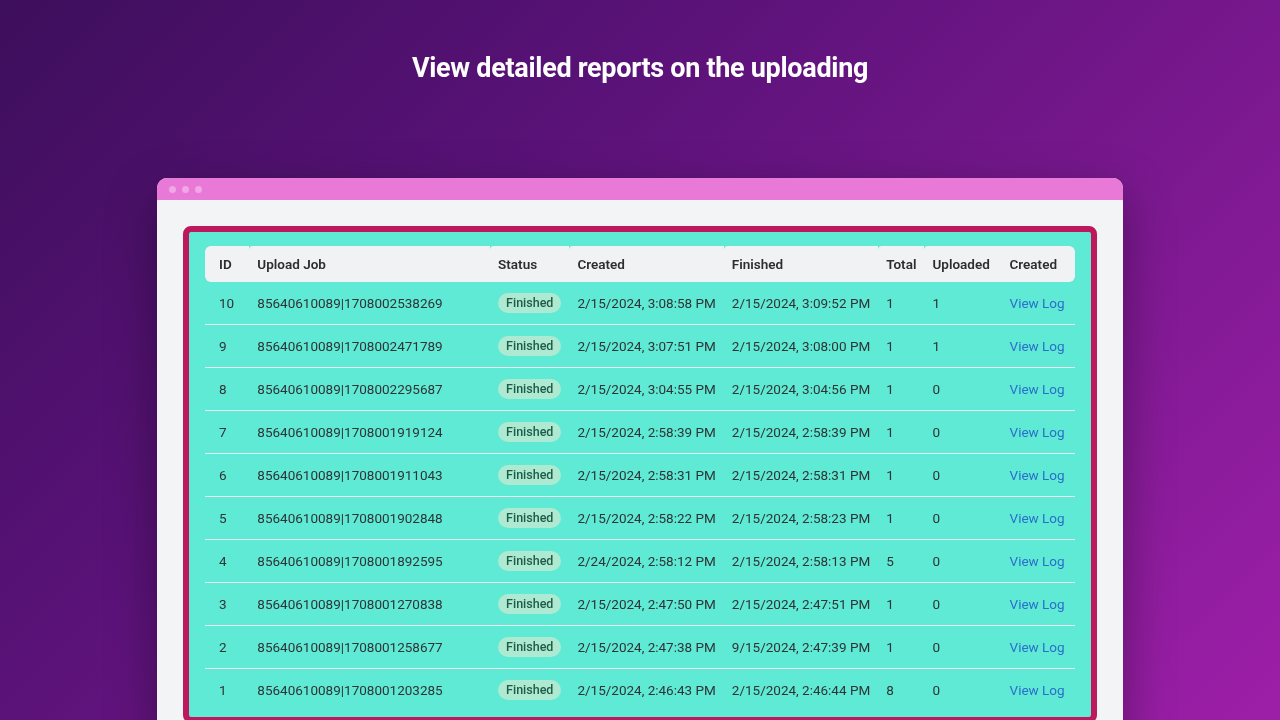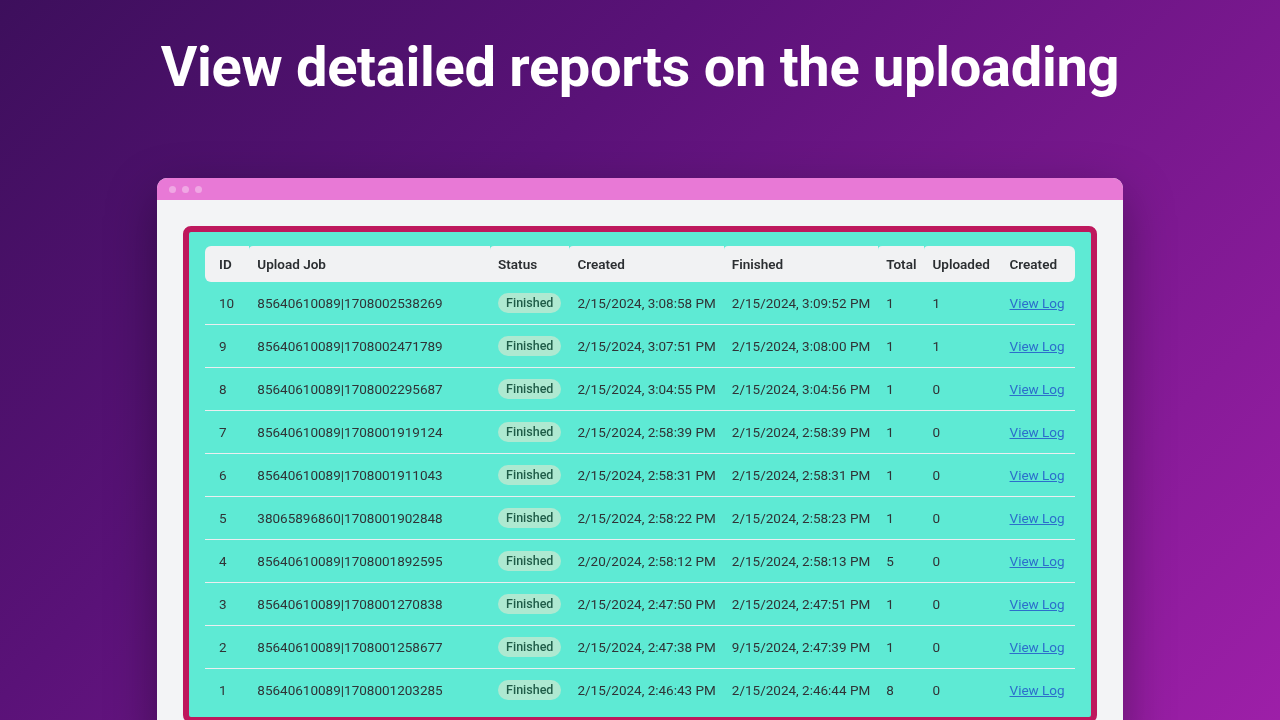--- a/index.html
+++ b/index.html
@@ -9,24 +9,25 @@
     background: linear-gradient(135deg, #3d0f5c 0%, #5a1278 35%, #9d1fa8 100%);
     overflow: hidden;
     position: relative;
     color: #fff;
   }
   .hero {
     text-align: center;
     padding-top: 34px;
   }
   .hero-title {
-    font-size: 56px;
+    font-size: 27px;
     font-weight: 700;
     letter-spacing: -0.3px;
     color: #ffffff;
+    margin-top: 18px;
   }
   .hero-sub {
     margin-top: 14px;
     font-size: 26px;
     font-weight: 400;
     color: #f2dff9;
   }
   .browser-shell {
     position: absolute;
     left: 157px;
@@ -92,21 +93,20 @@
     display: inline-block;
     background: #aee9d1;
     color: #1f5c48;
     font-size: 12.5px;
     padding: 2px 8px 3px;
     border-radius: 10px;
     font-weight: 500;
   }
   a.viewlog {
     color: #2c6ecb;
-    text-decoration: underline;
     cursor: pointer;
   }
 </style>
 </head>
 <body>
 
 <div class="hero">
   <div class="hero-title">View detailed reports on the uploading</div>
 </div>
 
@@ -177,33 +177,33 @@
               <td class="col-job">85640610089|1708001911043</td>
               <td class="col-status"><span class="pill">Finished</span></td>
               <td class="col-created">2/15/2024, 2:58:31 PM</td>
               <td class="col-finished">2/15/2024, 2:58:31 PM</td>
               <td class="col-total">1</td>
               <td class="col-upl">0</td>
               <td class="col-det"><a class="viewlog">View Log</a></td>
             </tr>
             <tr>
               <td class="col-id">5</td>
-              <td class="col-job">38065896860|1708001902848</td>
+              <td class="col-job">85640610089|1708001902848</td>
               <td class="col-status"><span class="pill">Finished</span></td>
               <td class="col-created">2/15/2024, 2:58:22 PM</td>
               <td class="col-finished">2/15/2024, 2:58:23 PM</td>
               <td class="col-total">1</td>
               <td class="col-upl">0</td>
               <td class="col-det"><a class="viewlog">View Log</a></td>
             </tr>
             <tr>
               <td class="col-id">4</td>
               <td class="col-job">85640610089|1708001892595</td>
               <td class="col-status"><span class="pill">Finished</span></td>
-              <td class="col-created">2/20/2024, 2:58:12 PM</td>
+              <td class="col-created">2/24/2024, 2:58:12 PM</td>
               <td class="col-finished">2/15/2024, 2:58:13 PM</td>
               <td class="col-total">5</td>
               <td class="col-upl">0</td>
               <td class="col-det"><a class="viewlog">View Log</a></td>
             </tr>
             <tr>
               <td class="col-id">3</td>
               <td class="col-job">85640610089|1708001270838</td>
               <td class="col-status"><span class="pill">Finished</span></td>
               <td class="col-created">2/15/2024, 2:47:50 PM</td>

